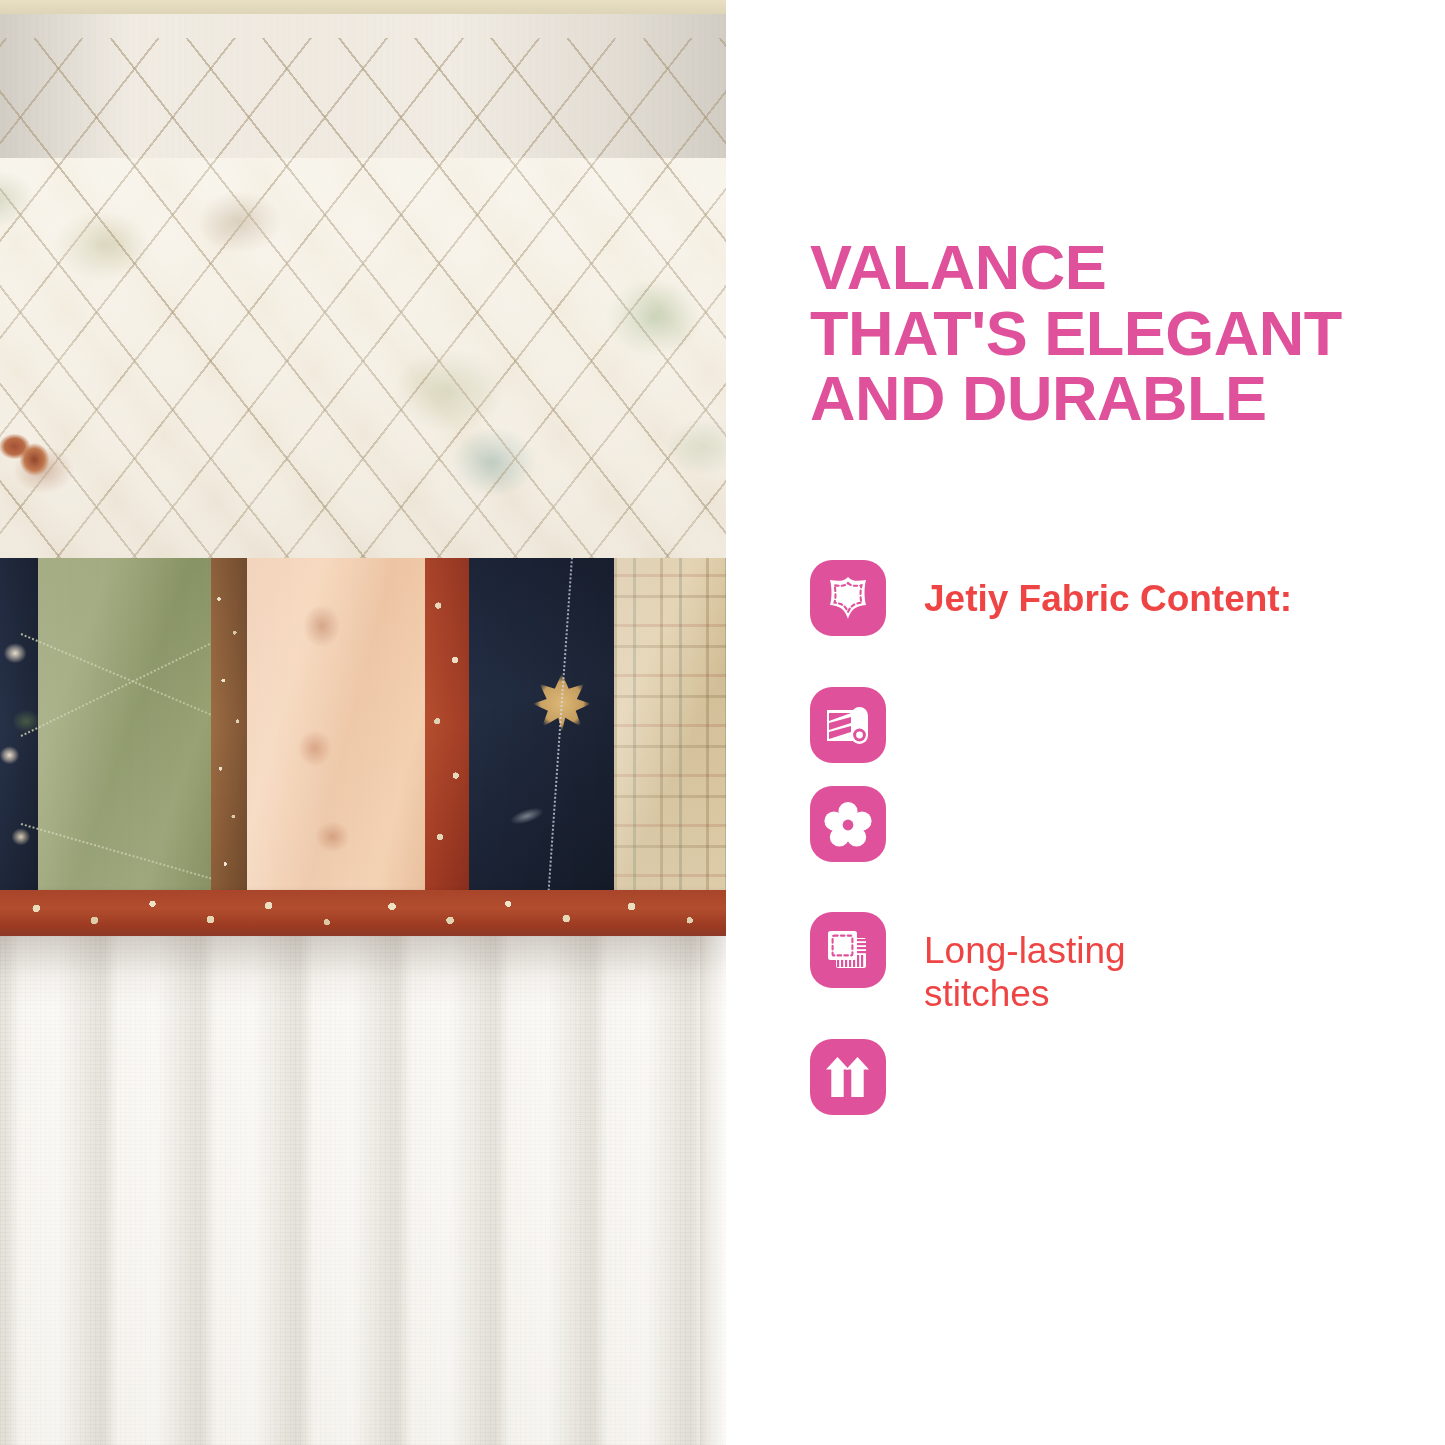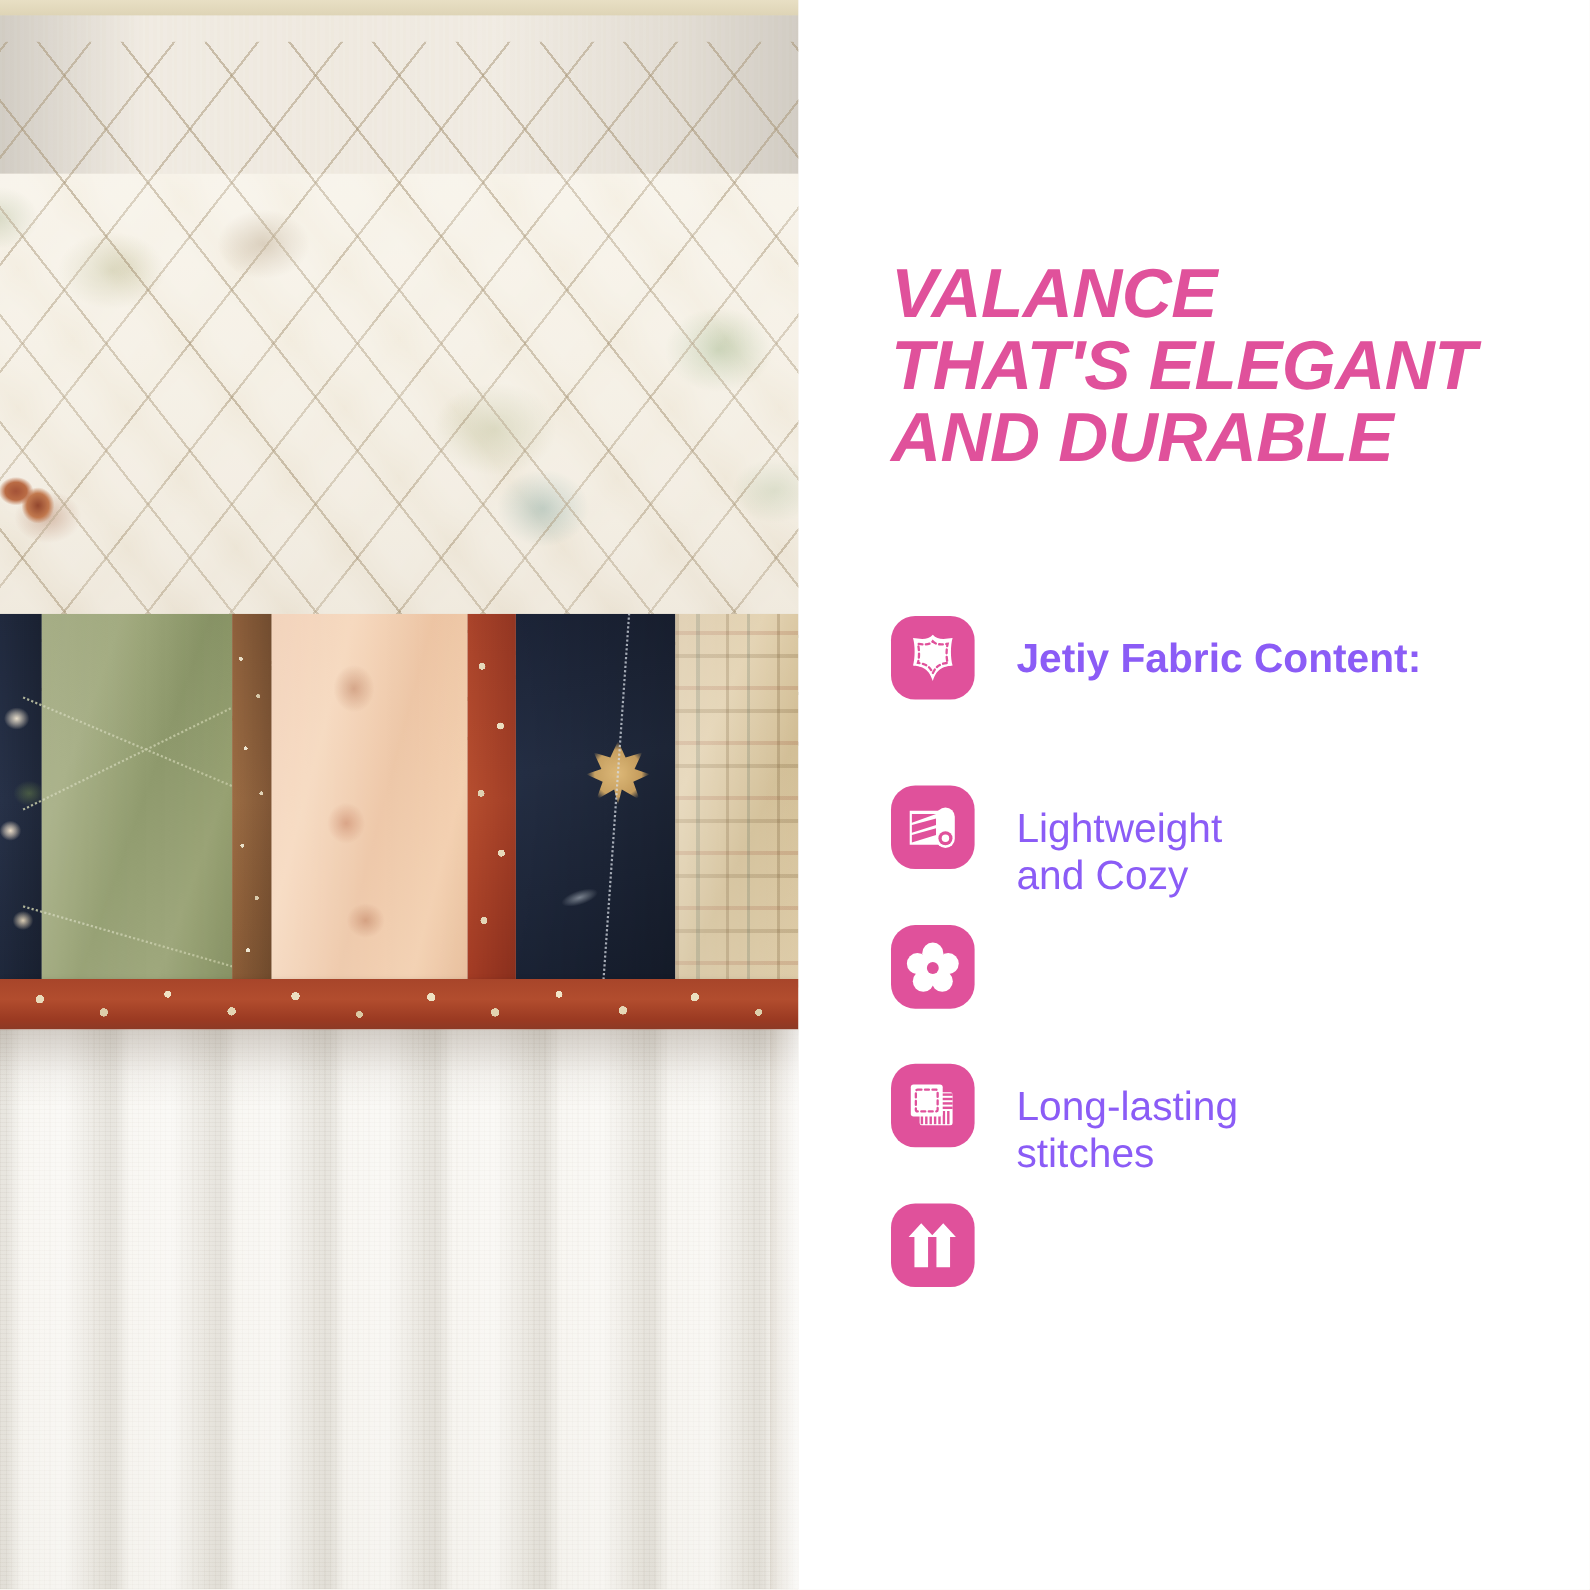--- a/index.html
+++ b/index.html
@@ -264,21 +264,20 @@
     top:235px;
     width:600px;
     color:#E0519B;
     font-family:"Liberation Sans", sans-serif;
     font-weight:bold;
     font-size:63px;
     line-height:1.04;
     letter-spacing:-0.5px;
     white-space:pre-line;
     text-transform:uppercase;
-    font-style:italic;
   }
 
   .features {
     position:absolute;
     left:84px;
     top:533px;
     width:600px;
     display:flex;
     flex-direction:column;
     gap:23px;
@@ -292,21 +291,21 @@
   }
   .feat-icon {
     flex:0 0 76px;
     width:76px; height:76px;
     background:#E0519B;
     border-radius:22px;
     display:flex; align-items:center; justify-content:center;
   }
   .feat-icon svg { display:block; }
   .feat-text {
-    color:#8b5cf6;
+    color:#ef4444;
     font-family:"Liberation Sans", sans-serif;
     font-size:37px;
     line-height:1.18;
     font-weight:normal;
     white-space:pre-line;
   }
   .feat-text .strong {
     font-weight:bold;
     display:block;
   }
@@ -377,24 +376,20 @@
         <div class="feat-icon">
           <svg width="50" height="50" viewBox="0 0 50 50" aria-hidden="true">
             <path d="M4 10 L32 10 L32 41 L4 41 Z" fill="#ffffff"></path>
             <path d="M6 13 L28 13 L6 21 Z" fill="#E0519B"></path>
             <path d="M6 23 L28 17 L28 23 L6 30 Z" fill="#E0519B"></path>
             <path d="M6 32 L28 26 L28 32 L6 39 Z" fill="#E0519B"></path>
             <rect x="28" y="7" width="17" height="37" rx="8.5" fill="#ffffff"></rect>
             <circle cx="36.5" cy="35" r="6.4" fill="#E0519B"></circle>
             <circle cx="36.5" cy="35" r="3.4" fill="#ffffff"></circle>
           </svg>
-        </div>
-        <div class="feat-text">
-          <span>Lightweight
-and Cozy</span>
         </div>
       </div>
 
       <div class="feature">
         <div class="feat-icon">
           <svg width="48" height="48" viewBox="0 0 48 48" aria-hidden="true">
             <circle cx="24" cy="11.5" r="9.6" fill="#ffffff"></circle>
             <circle cx="38" cy="21" r="9.6" fill="#ffffff"></circle>
             <circle cx="32.6" cy="37" r="9.6" fill="#ffffff"></circle>
             <circle cx="15.4" cy="37" r="9.6" fill="#ffffff"></circle>

